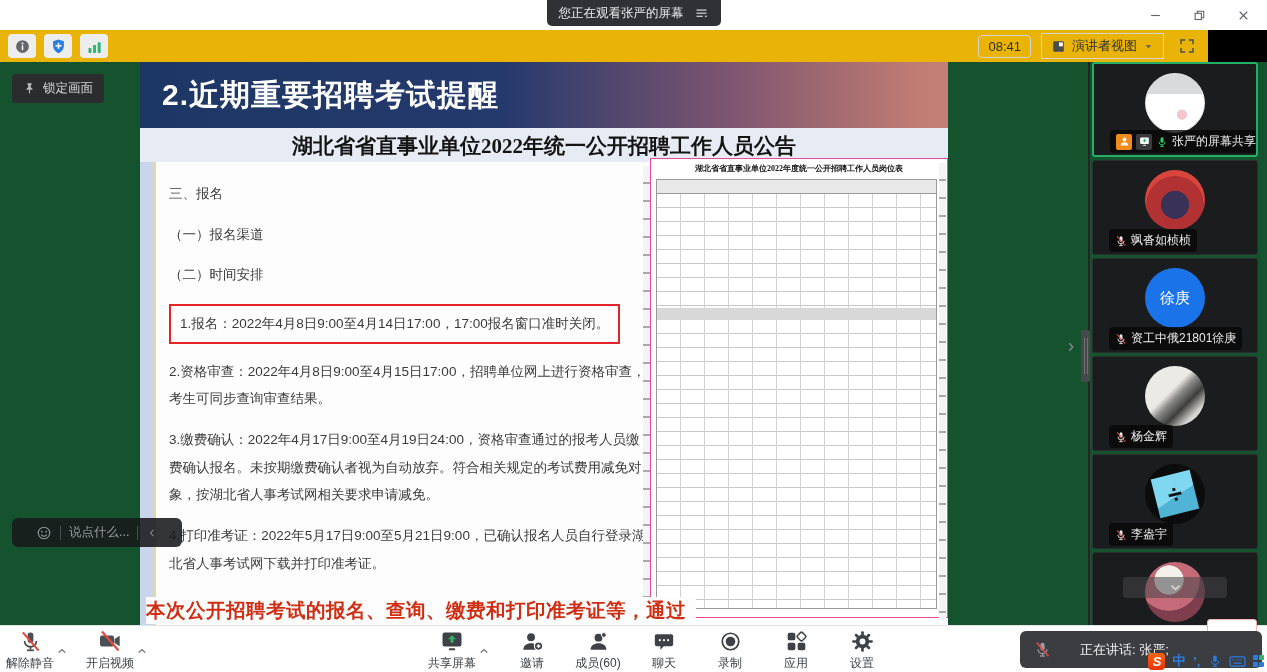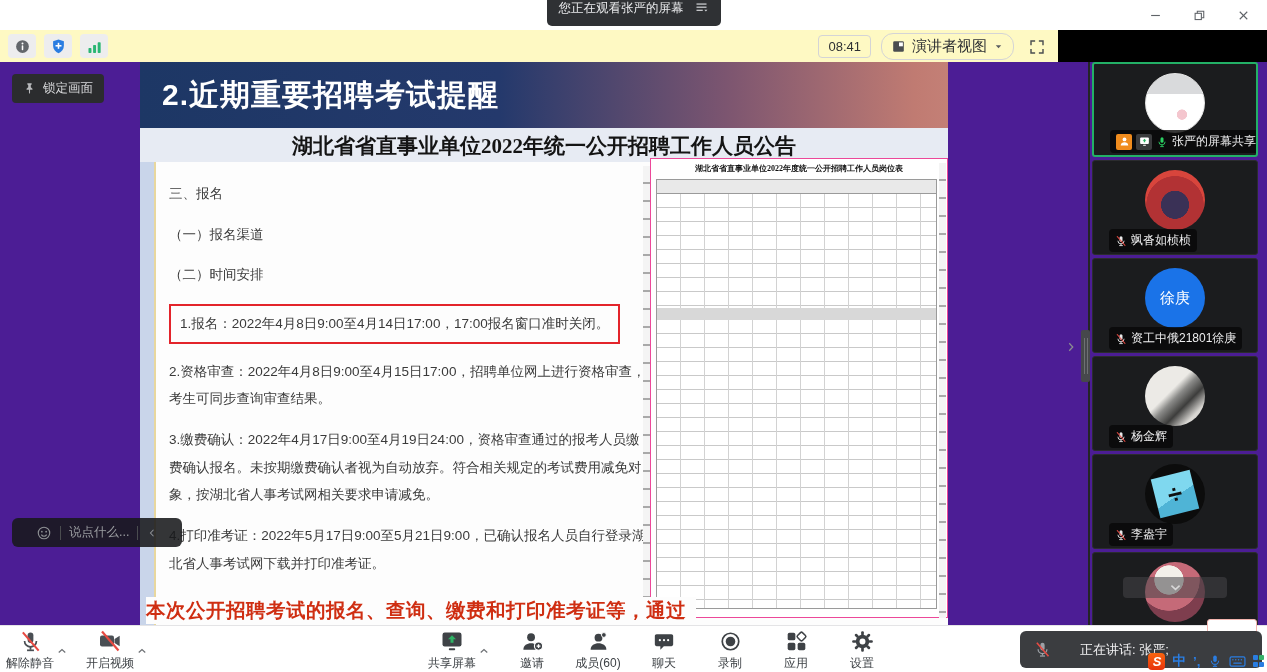--- a/index.html
+++ b/index.html
@@ -3,39 +3,39 @@
 <meta charset="utf-8">
 <style>
   * { margin:0; padding:0; box-sizing:border-box; }
   html,body { width:1267px; height:672px; overflow:hidden; background:#000;
               font-family:"Liberation Sans", sans-serif; }
   #app { position:relative; width:1267px; height:672px; background:#000; }
 
   
   .titlebar { position:absolute; left:0; top:0; width:1267px; height:30px; background:#fff; }
   .watch-pill { position:absolute; left:50%; transform:translateX(-50%); top:0; height:26px;
-    background:#2f3134; color:#e9eaec; border-radius:0 0 5px 5px; display:flex; align-items:flex-start;
+    background:#2f3134; color:#e9eaec; border-radius:0 0 5px 5px; display:flex; align-items:center;
     gap:10px; padding:0 12px; font-size:12.5px; }
   .watch-pill .menu-ic { color:#cfd1d4; display:flex; align-items:center; }
   .win-controls { position:absolute; right:10px; top:4px; display:flex; gap:16px; color:#5f6368; }
   .win-btn { width:28px; height:22px; display:flex; align-items:center; justify-content:center; }
 
   
-  .menubar { position:absolute; left:0; top:30px; width:1058px; height:32px; background:#fef9c3; }
+  .menubar { position:absolute; left:0; top:30px; width:1208px; height:32px; background:#eab308; }
   .mb-left { position:absolute; left:8px; top:4px; display:flex; gap:8px; }
   .mb-chip { width:28px; height:24px; background:#ededee; border-radius:4px; display:flex;
     align-items:center; justify-content:center; }
   .mb-right { position:absolute; right:8px; top:3px; display:flex; gap:10px; align-items:center; }
   .time-box { border:1px solid #d4d4d6; border-radius:4px; padding:3px 9px; font-size:13px; color:#2f3134; }
-  .view-box { border:1px solid #d4d4d6; border-radius:12px; padding:3px 9px; font-size:15px; color:#2f3134;
+  .view-box { border:1px solid #d4d4d6; border-radius:0; padding:3px 9px; font-size:13px; color:#2f3134;
     display:flex; align-items:center; gap:6px; }
   .fs-btn { width:26px; height:26px; display:flex; align-items:center; justify-content:center; color:#4a4d50; }
 
   
-  .stage { position:absolute; left:0; top:62px; width:1267px; height:563px; background:#4c1d95; overflow:hidden; }
+  .stage { position:absolute; left:0; top:62px; width:1267px; height:563px; background:#14532d; overflow:hidden; }
 
   .lock-btn { position:absolute; left:12px; top:12px; background:#2b2c2e; color:#d8d9db; border-radius:4px;
     padding:6px 11px; font-size:12.5px; display:flex; align-items:center; gap:7px; z-index:6; }
   .chat-bubble { position:absolute; left:12px; bottom:78px; background:rgba(24,25,27,.88); border-radius:6px;
     padding:6px 24px; display:flex; align-items:center; gap:8px; color:#9b9da1; font-size:12.5px; z-index:6; }
   .chat-bubble .sep { width:1px; height:14px; background:#4a4c4f; }
 
   .collapse-ch { position:absolute; left:1064px; top:278px; color:#8b8d90; z-index:6; }
   .splitter { position:absolute; left:1081px; top:268px; width:9px; height:52px; background:#46484b;
     border-radius:2px; z-index:6; display:flex; justify-content:center; gap:2px; padding-top:8px; }

